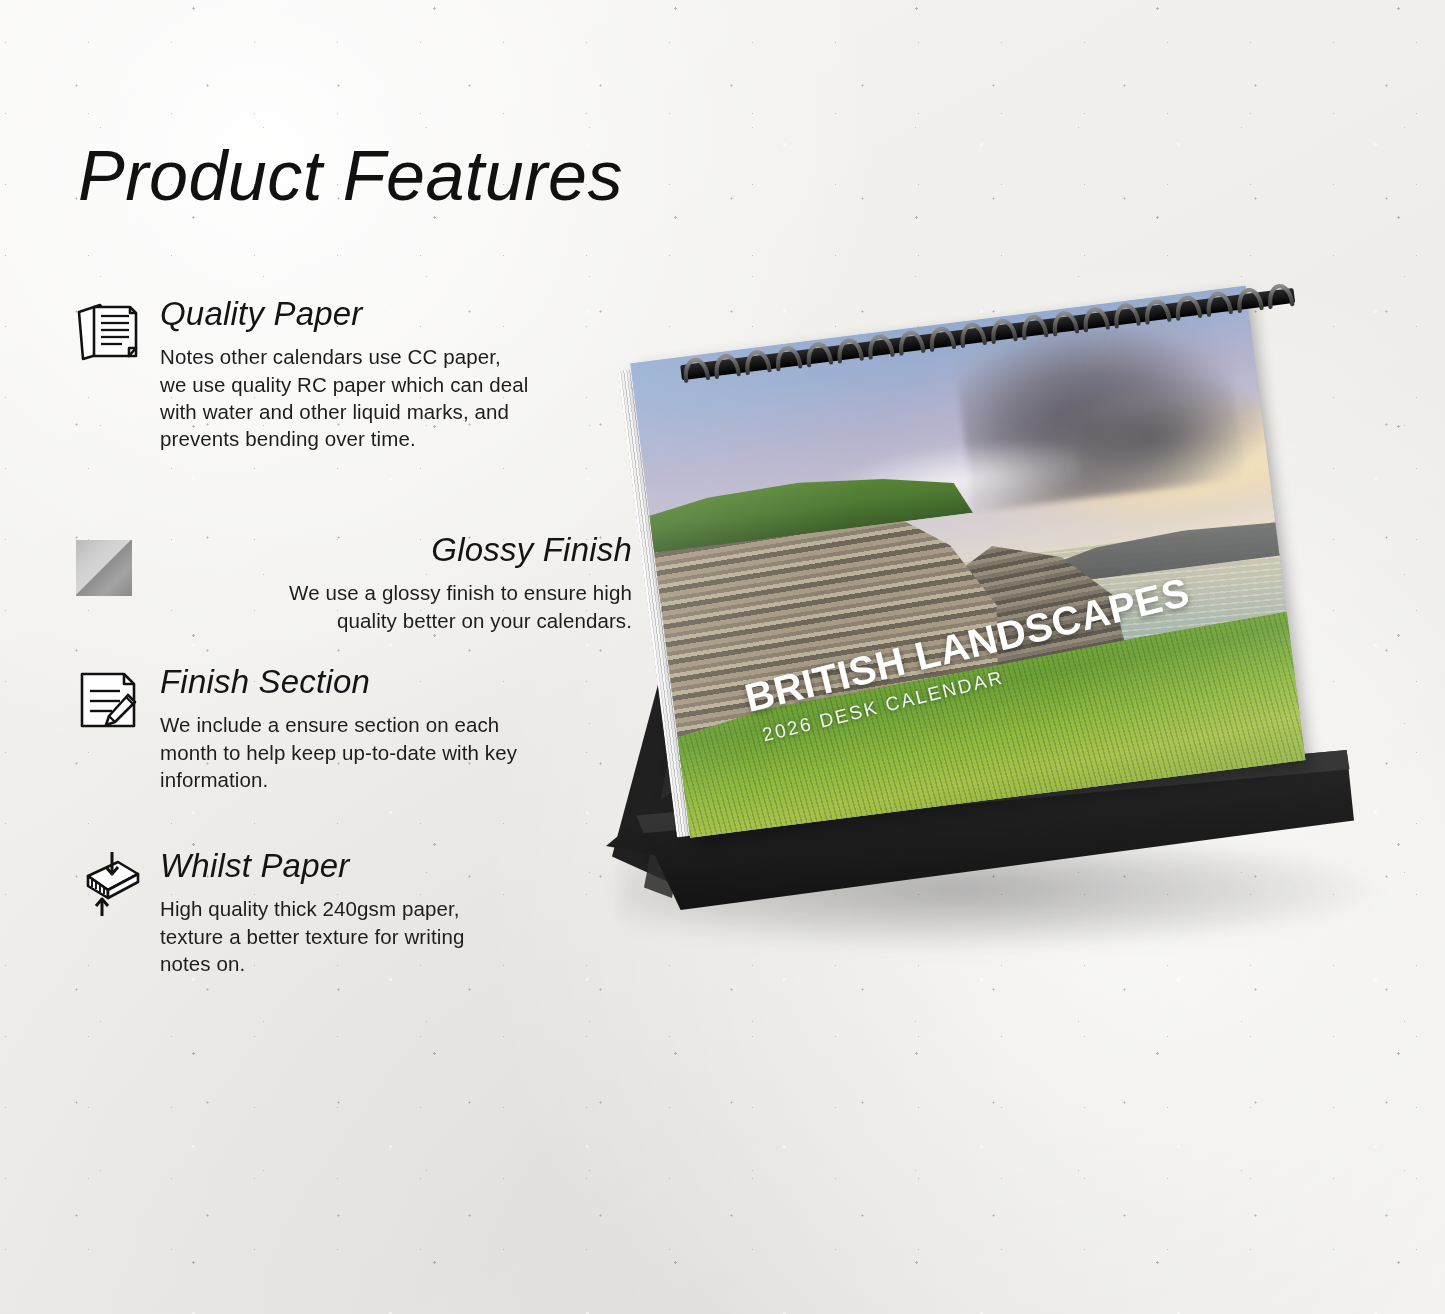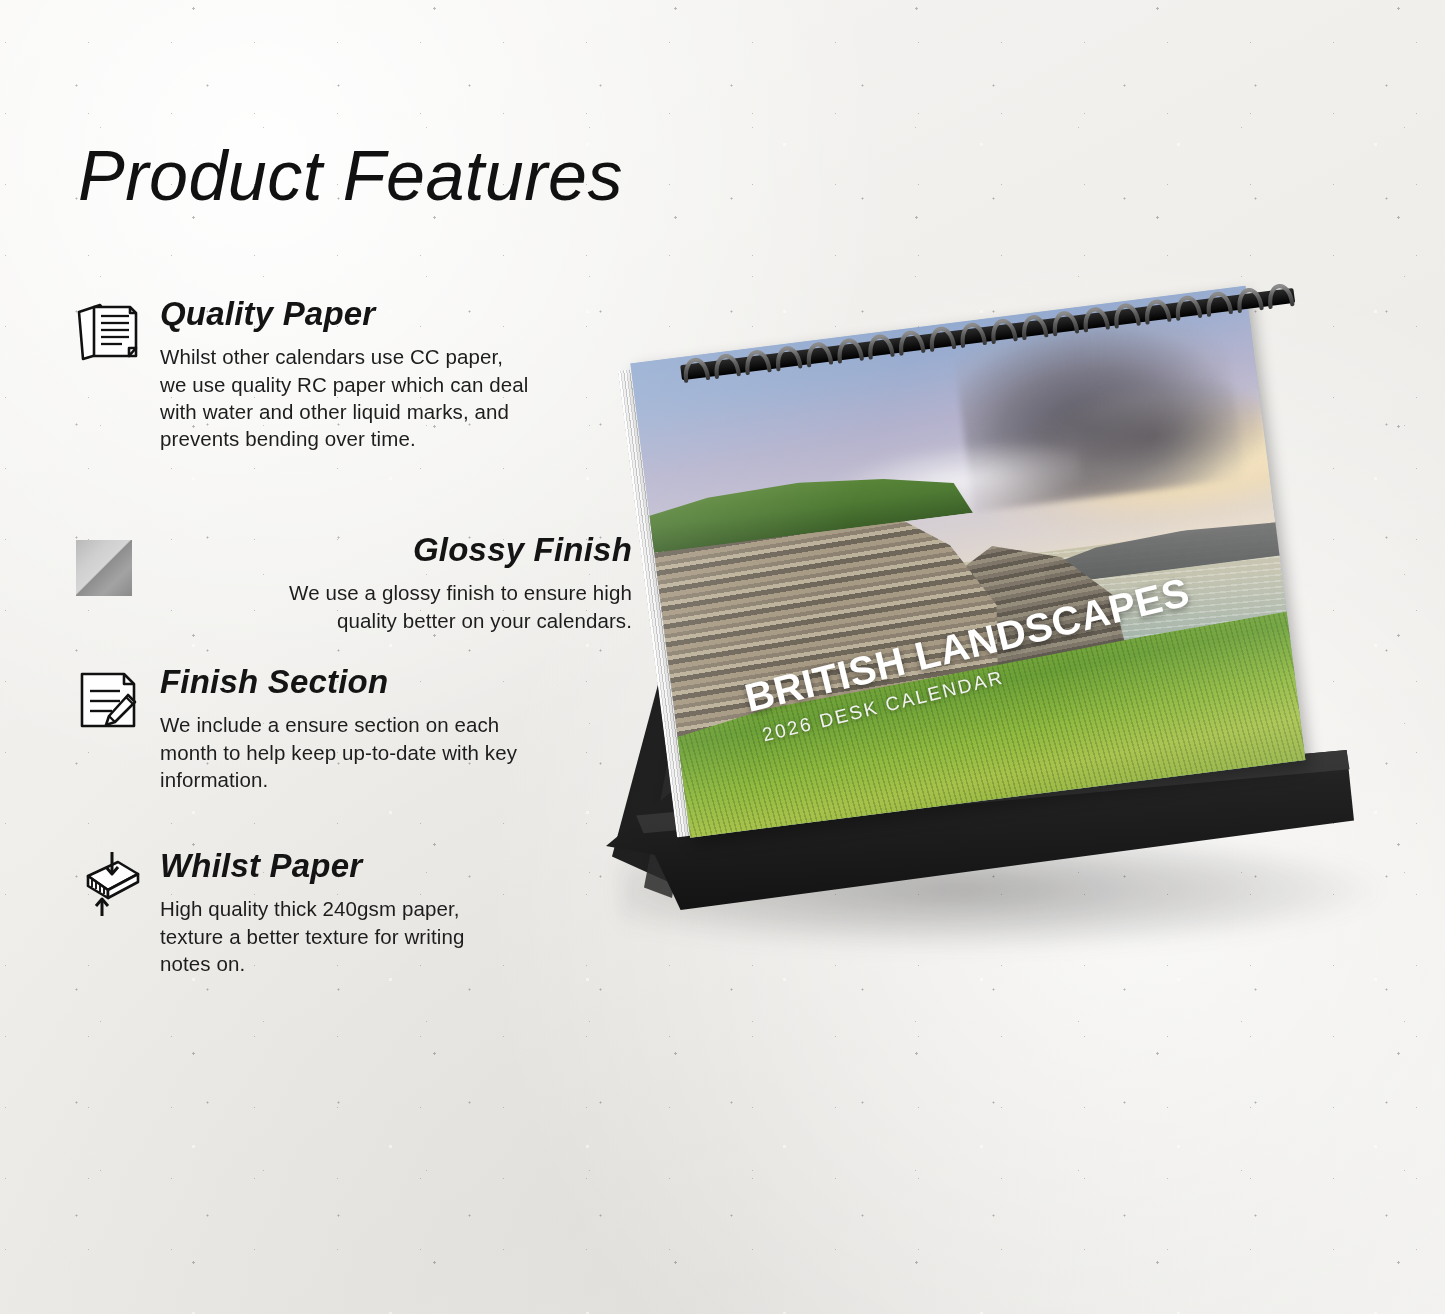--- a/index.html
+++ b/index.html
@@ -52,21 +52,21 @@
   }
 
   .feature{ position:absolute; left:72px; width:560px; }
   .feat-icon{
     position:absolute; left:0; top:0;
     width:72px; height:72px;
   }
   .feat-icon svg{ display:block; width:100%; height:100%; }
   .feat-body{ margin-left:88px; }
   .feat-title{
-    font-size:33px; font-style:italic; font-weight:700;
+    font-size:33px; font-style:italic; font-weight:400;
     color:#141414; line-height:1.1; letter-spacing:.2px;
     white-space:nowrap;
   }
   .feat-desc{
     margin-top:11px;
     font-size:20.5px; font-weight:400; color:#1d1d1d;
     line-height:1.33; letter-spacing:.1px;
     white-space:pre-line;
   }
 
@@ -307,21 +307,21 @@
           <line x1="29" y1="27" x2="57" y2="27"></line>
           <line x1="29" y1="34" x2="57" y2="34"></line>
           <line x1="29" y1="41" x2="57" y2="41"></line>
           <line x1="29" y1="48" x2="50" y2="48"></line>
         </g>
         <path d="M57 52 L64 52 L57 60 Z" fill="#fff"></path>
       </svg>
     </div>
     <div class="feat-body">
       <div class="feat-title">Quality Paper</div>
-      <div class="feat-desc">Whilst other calendars use CC paper,
+      <div class="feat-desc">Notes other calendars use CC paper,
 we use quality RC paper which can deal
 with water and other liquid marks, and
 prevents bending over time.</div>
     </div>
   </div>
 
   <div class="feature" style="top:532px;text-align:right;">
     <div class="feat-icon">
       <div class="gloss-sq"></div>
     </div>

